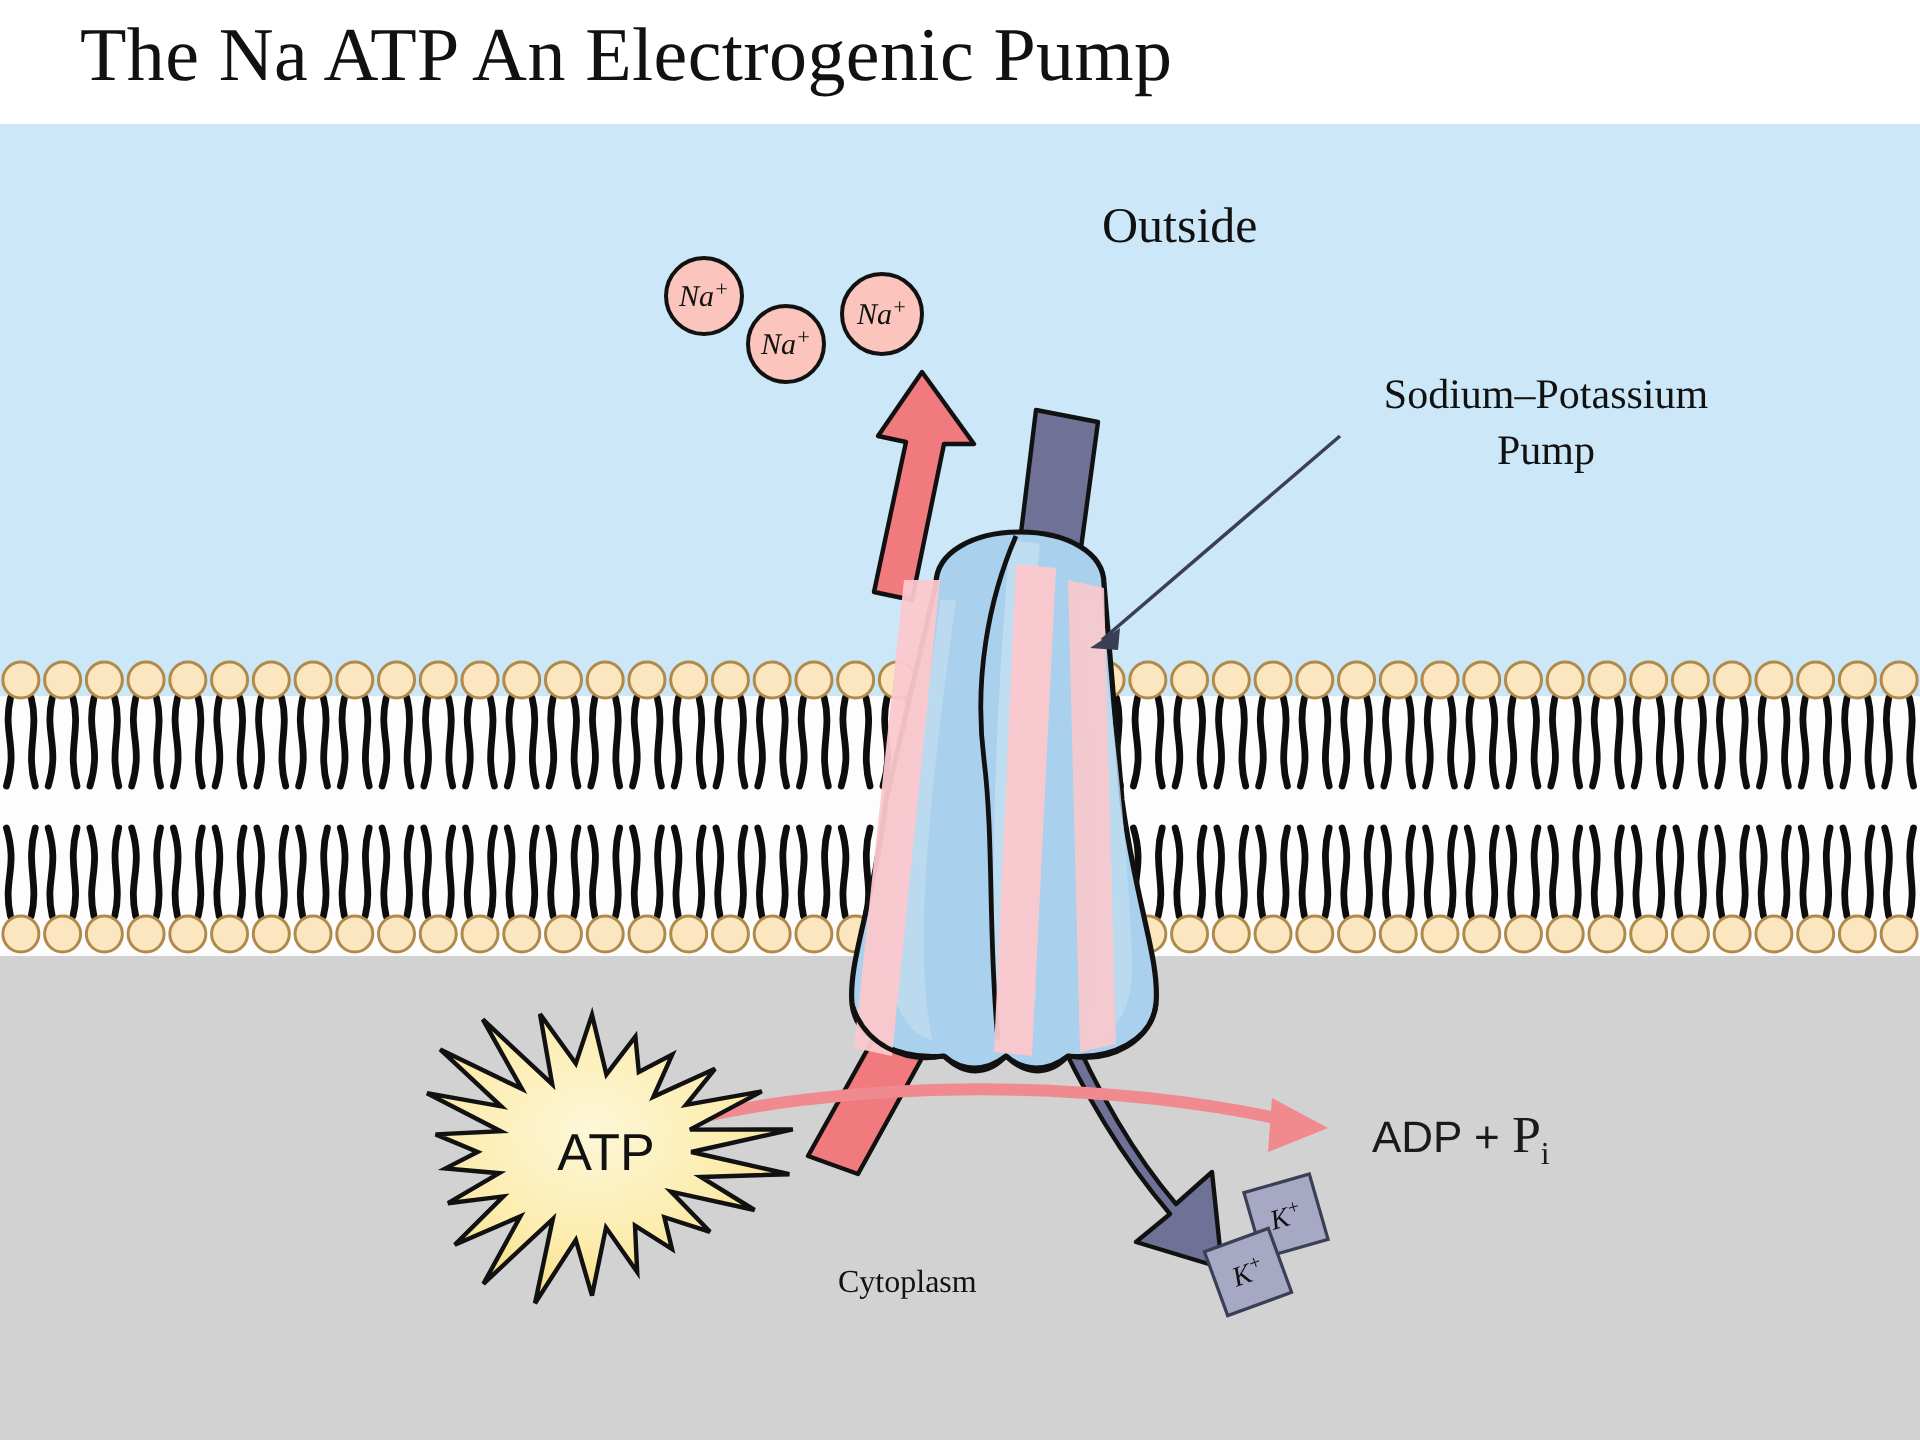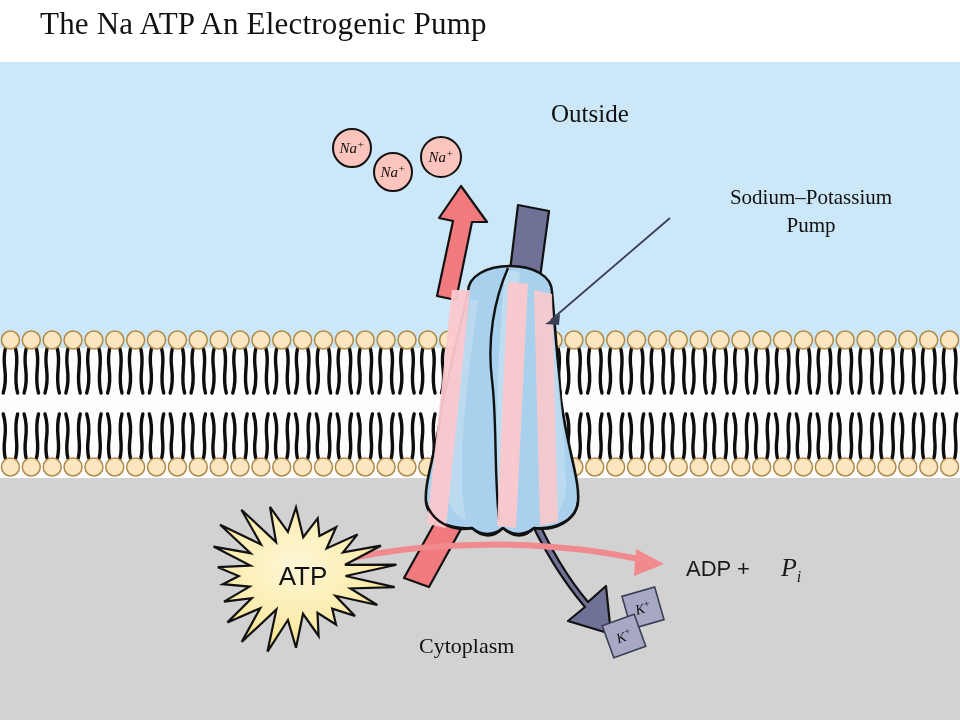--- a/index.html
+++ b/index.html
@@ -38,59 +38,57 @@
     position: absolute;
     left: 0; top: 478px;
     width: 960px; height: 242px;
     background: #d2d2d2;
   }
   
   .title {
     position: absolute;
     left: 40px; top: 6px;
     font-family: "Liberation Serif", serif;
-    font-size: 31px;
+    font-size: 38px;
     color: #111111;
     letter-spacing: .2px;
     white-space: nowrap;
   }
   
   .lbl {
     position: absolute;
     font-family: "Liberation Serif", serif;
     color: #111111;
     white-space: nowrap;
   }
   .lbl-outside {
     left: 551px; top: 100px;
     font-size: 25px;
   }
   .lbl-pump {
-    left: 702px; top: 184px;
+    left: 664px; top: 184px;
     font-size: 21px;
     width: 218px;
     text-align: center;
     white-space: normal;
     line-height: 1.33;
   }
   .lbl-cytoplasm {
     left: 419px; top: 633px;
-    font-size: 22px;
+    font-size: 16px;
   }
   .lbl-adp {
     left: 686px; top: 553px;
     font-size: 22px;
     font-family: "Liberation Sans", sans-serif;
     color: #1a1a1a;
   }
   .lbl-adp .pi {
     font-family: "Liberation Serif", serif;
-    font-style: italic;
     font-size: 26px;
-    margin-left: 25px;
   }
   .lbl-adp .pi sub {
     font-size: 16px;
   }
   
   svg.layer {
     position: absolute;
     left: 0; top: 0;
     width: 960px;
     height: 720px;

